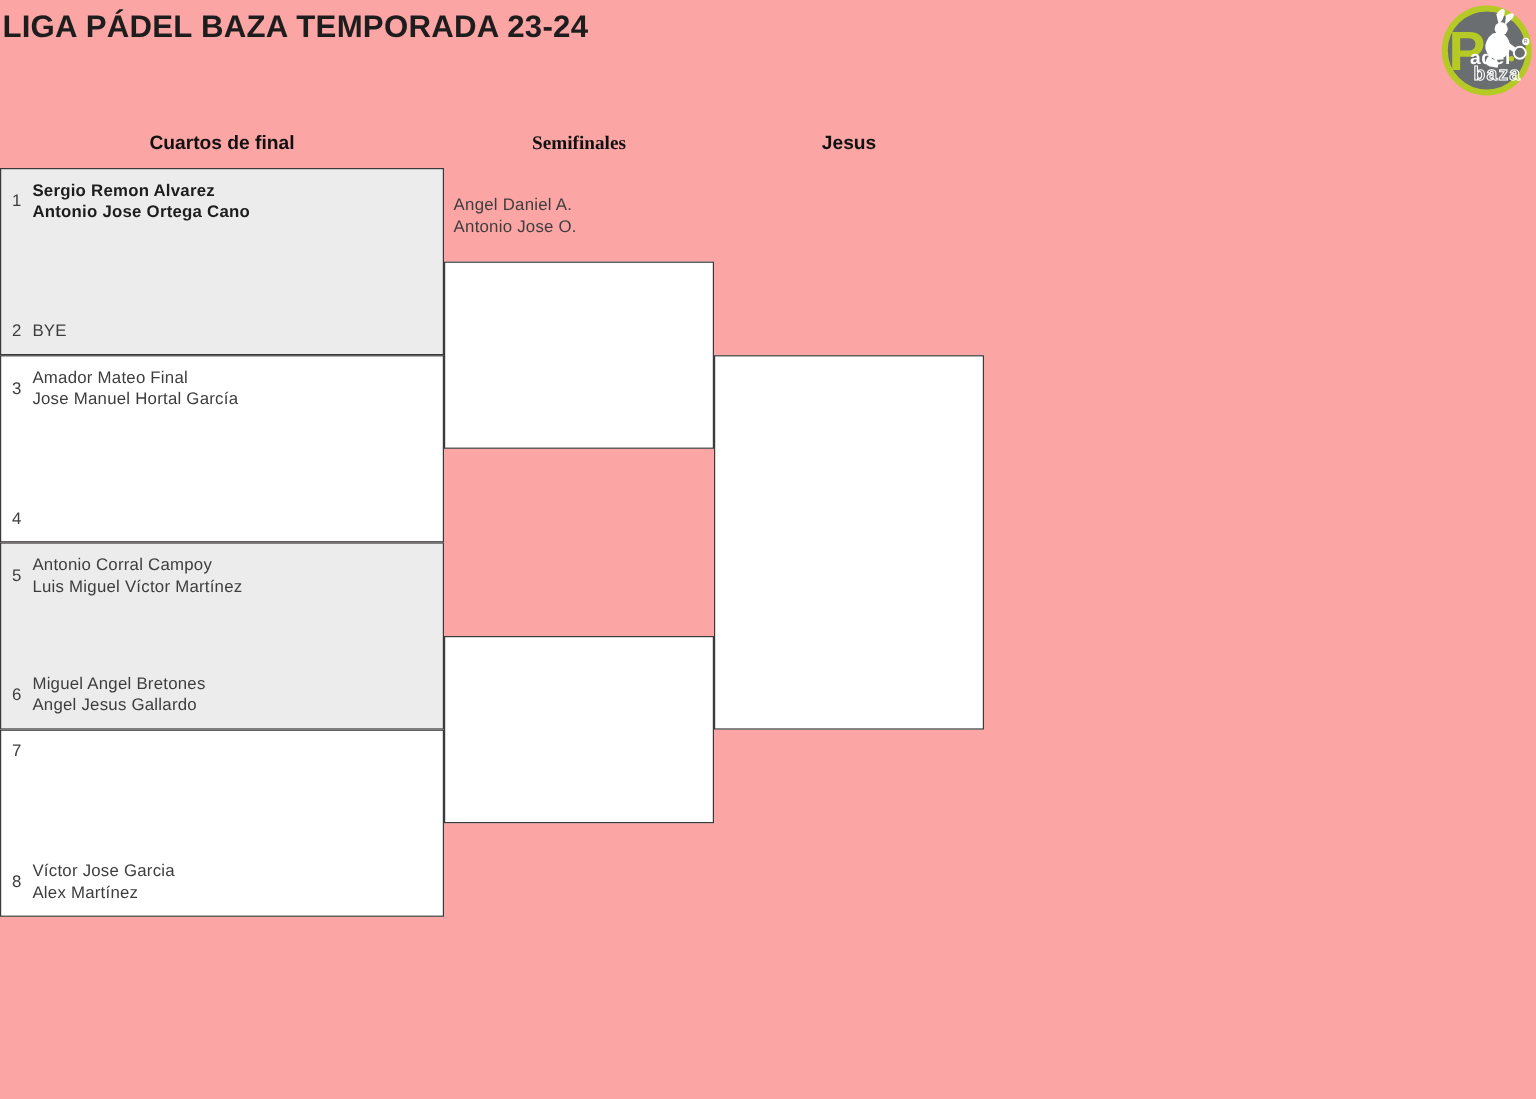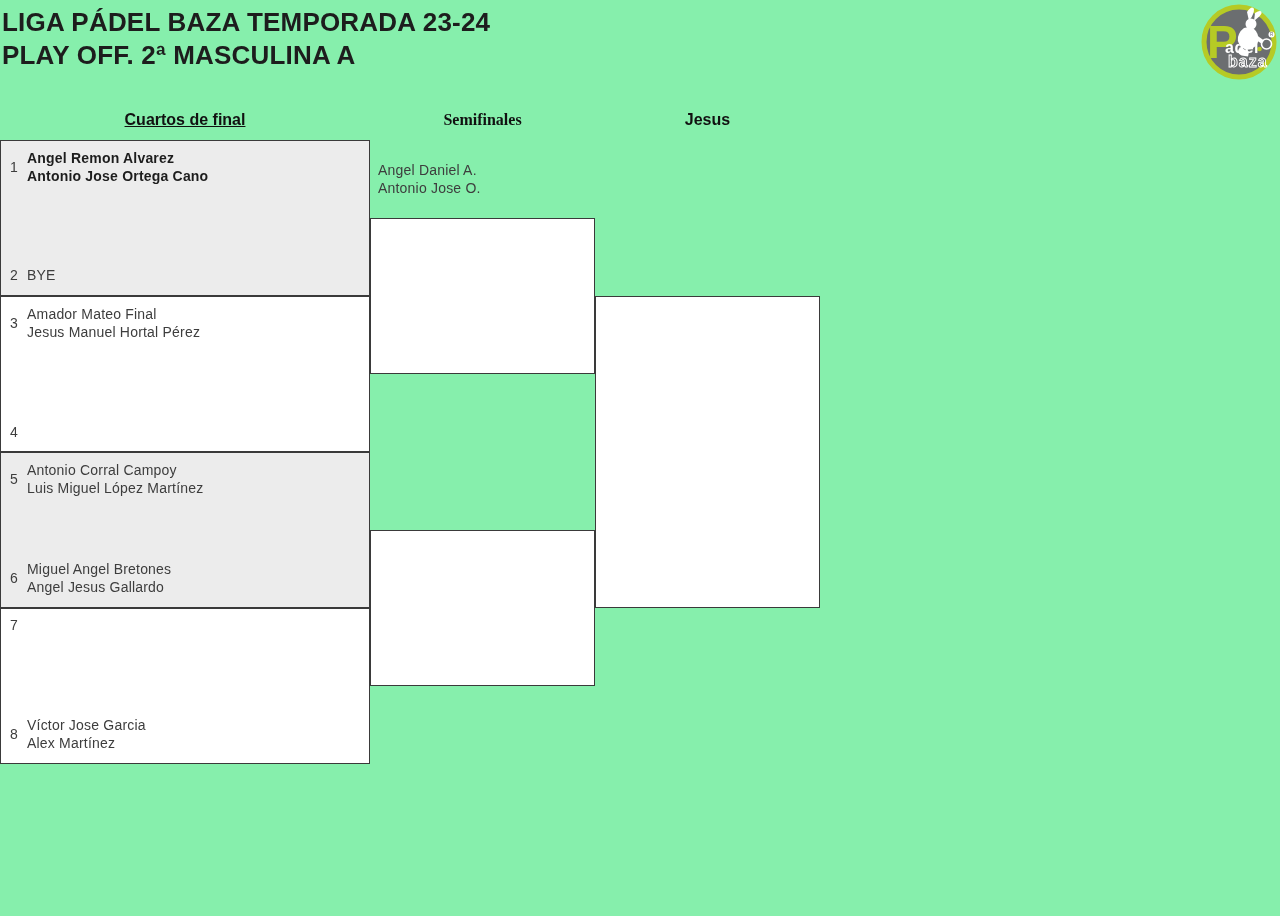--- a/index.html
+++ b/index.html
@@ -1,20 +1,20 @@
 <!DOCTYPE html>
 <html><head>
 <meta charset="utf-8">
 <style>
   html, body { margin: 0; padding: 0; background: #ffffff; }
   .page {
     position: relative;
     width: 1280px;
     height: 916px;
-    background: #86efac;
+    background: #fca5a5;
     font-family: "Liberation Sans", sans-serif;
     overflow: hidden;
   }
   .title {
     position: absolute;
     left: 2px;
     top: 6px;
     font-size: 26px;
     line-height: 33px;
     font-weight: 700;
@@ -82,21 +82,20 @@
     letter-spacing: 0.2px;
   }
 </style>
 </head>
 <body>
 
 <div class="page">
 
   <div class="title">
     <div>LIGA PÁDEL BAZA TEMPORADA 23-24</div>
-    <div>PLAY OFF. 2ª MASCULINA A</div>
   </div>
 
   <svg class="logo" viewBox="0 0 78 78">
     <circle cx="39" cy="39" r="35" fill="#6b6e70" stroke="#b6ca25" stroke-width="5"></circle>
     <g fill="#ffffff">
       <path d="M47 9 q4 -6 6.5 -4 q1.5 2 -1.5 8.5 l-3 4.5 z"></path>
       <path d="M55 10 q5.5 -3.5 6.5 -1 q0.8 2 -4 6 l-3.5 3 z"></path>
       <circle cx="51" cy="21" r="5.5"></circle>
       <path d="M44 25 q10 -3 13.5 6 q3 8 -3 13 q-7 5 -13 0 q-6 -6 -2.5 -13 q2 -4 5 -6 z"></path>
       <path d="M55 31 l9 6.5 l-2.3 3.2 l-9 -6 z"></path>
@@ -104,60 +103,60 @@
     </g>
     <circle cx="66.5" cy="41" r="5" fill="none" stroke="#ffffff" stroke-width="1.6"></circle>
     <circle cx="59.5" cy="46" r="2.3" fill="#b6ca25"></circle>
     <text x="7" y="55" font-size="46" font-weight="bold" fill="#b6ca25">P</text>
     <text x="25" y="50" font-size="16" font-weight="bold" fill="#ffffff" letter-spacing="0.5">adel</text>
     <text x="28" y="64" font-size="16" font-weight="bold" fill="none" stroke="#ffffff" stroke-width="0.9" letter-spacing="1">baza</text>
     <circle cx="71.5" cy="31.5" r="3" fill="#ffffff"></circle>
     <text x="71.5" y="33.2" font-size="4.5" fill="#6b6e70" text-anchor="middle">R</text>
   </svg>
 
-  <div class="col-header" style="left:0; width:370px;text-decoration:underline;">Cuartos de final</div>
+  <div class="col-header" style="left:0; width:370px;">Cuartos de final</div>
   <div class="col-header" style="left:370px; width:225px;font-family:Liberation Serif, serif;">Semifinales</div>
   <div class="col-header" style="left:595px; width:225px;">Jesus</div>
 
   <div class="box qf gray" style="top:140px;">
     <div class="slot winner">
       <span class="seed">1</span>
       <div class="names">
-        <div>Angel Remon Alvarez</div>
+        <div>Sergio Remon Alvarez</div>
         <div>Antonio Jose Ortega Cano</div>
       </div>
     </div>
     <div class="slot">
       <span class="seed">2</span>
       <div class="names">
         <div>BYE</div>
 
       </div>
     </div>
   </div>
 
   <div class="box qf" style="top:296px;">
     <div class="slot">
       <span class="seed">3</span>
       <div class="names">
         <div>Amador Mateo Final</div>
-        <div>Jesus Manuel Hortal Pérez</div>
+        <div>Jose Manuel Hortal García</div>
       </div>
     </div>
     <div class="slot">
       <span class="seed">4</span>
     </div>
   </div>
 
   <div class="box qf gray" style="top:452px;">
     <div class="slot">
       <span class="seed">5</span>
       <div class="names">
         <div>Antonio Corral Campoy</div>
-        <div>Luis Miguel López Martínez</div>
+        <div>Luis Miguel Víctor Martínez</div>
       </div>
     </div>
     <div class="slot">
       <span class="seed">6</span>
       <div class="names">
         <div>Miguel Angel Bretones</div>
         <div>Angel Jesus Gallardo</div>
       </div>
     </div>
   </div>

